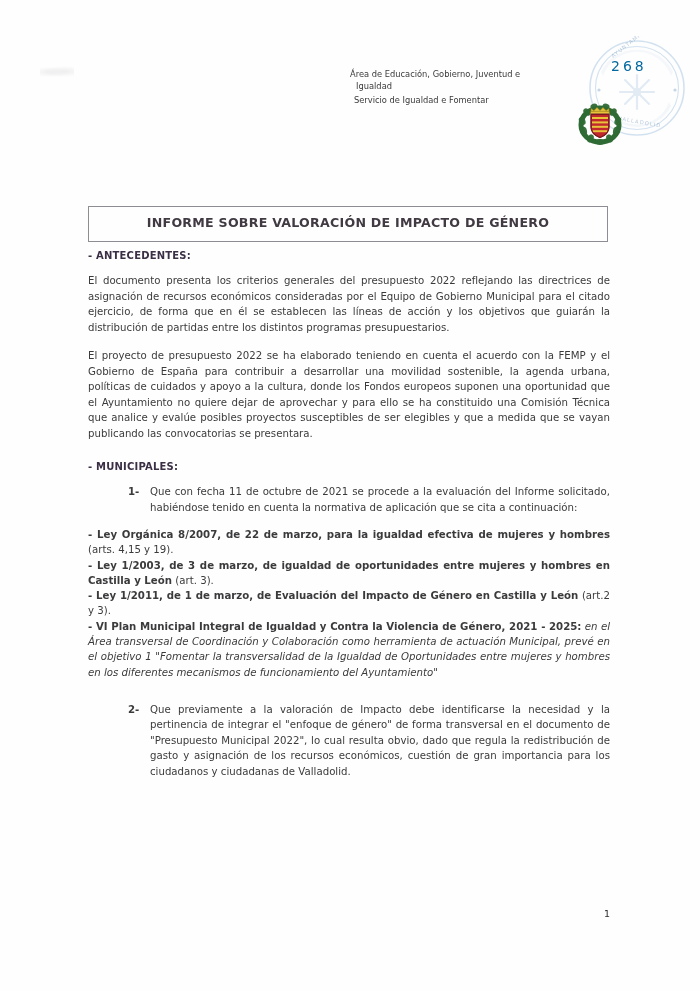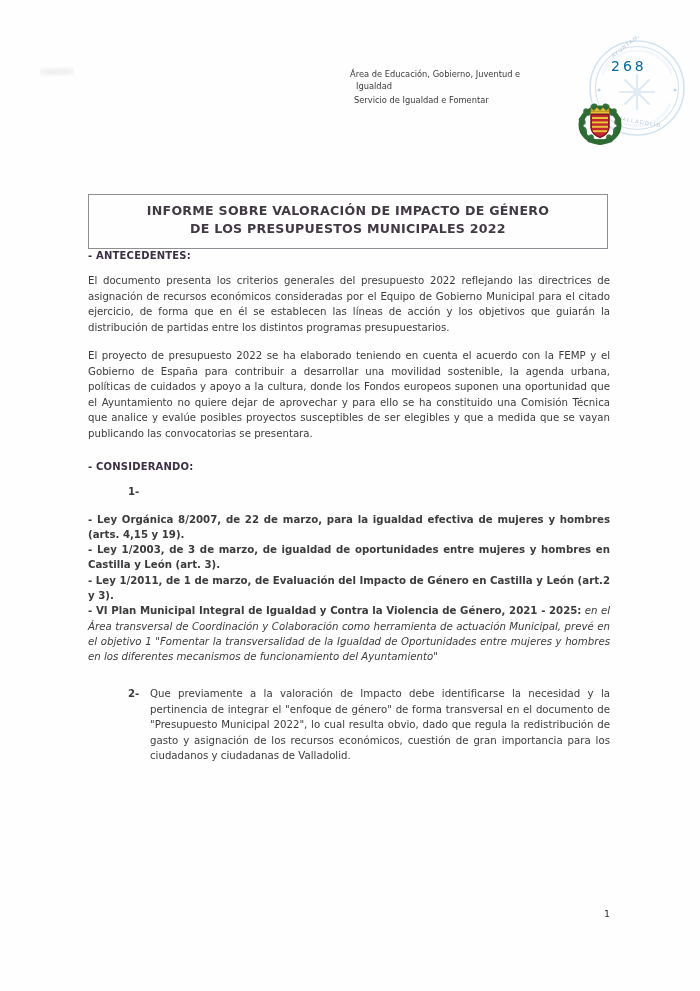--- a/index.html
+++ b/index.html
@@ -78,21 +78,21 @@
     left: 578px;
     top: 101px;
     width: 44px;
     height: 44px;
   }
 
   
   .title-box {
     position: absolute;
     left: 88px;
-    top: 194px;
+    top: 206px;
     width: 520px;
     box-sizing: border-box;
     border: 1px solid #8d8d93;
     padding: 7px 10px 9px 10px;
     text-align: center;
   }
   .title-line {
     font-size: 12.6px;
     font-weight: 700;
     color: #413a43;
@@ -160,21 +160,21 @@
     font-size: 10.2px;
     line-height: 1.5;
     text-align: justify;
     color: #3b3b3d;
     margin-bottom: 0px;
   }
   .law-item .lead {
     font-weight: 700;
   }
   .law-item .tail {
-    font-weight: 700;
+    font-weight: 400;
     margin-top: 44px;
   }
   .law-item .ital {
     font-style: italic;
     font-weight: 400;
   }
 
   .gap-after-laws { height: 22px; }
 
   .page-number {
@@ -281,35 +281,35 @@
         <path d="M14,20.4 h16 v2.0 h-16 z"></path>
         <path d="M14,24.8 h16 v2.0 h-16 z"></path>
         <path d="M14.6,29.2 h14.8 v2.0 h-14.8 z"></path>
       </g>
       <path d="M13,13.4 L31,13.4 L31,26 C31,31.5 26.6,34.8 22,36.6 C17.4,34.8 13,31.5 13,26 Z" fill="none" stroke="#7d1a1f" stroke-width="1.1"></path>
     </svg>
   </div>
 
   <div class="title-box">
     <div class="title-line">INFORME SOBRE VALORACIÓN DE IMPACTO DE GÉNERO</div>
-    <div class="title-line">DE LOS PRESUPUESTOS MUNICIPALES 2022</div>
   </div>
 
   <div class="body-area">
 
     <div class="section-heading">- ANTECEDENTES:</div>
 
     <p class="para">El documento presenta los criterios generales del presupuesto 2022 reflejando las directrices de asignación de recursos económicos consideradas por el Equipo de Gobierno Municipal para el citado ejercicio, de forma que en él se establecen las líneas de acción y los objetivos que guiarán la distribución de partidas entre los distintos programas presupuestarios.</p>
     <p class="para">El proyecto de presupuesto 2022 se ha elaborado teniendo en cuenta el acuerdo con la FEMP y el Gobierno de España para contribuir a desarrollar una movilidad sostenible, la agenda urbana, políticas de cuidados y apoyo a la cultura, donde los Fondos europeos suponen una oportunidad que el Ayuntamiento no quiere dejar de aprovechar y para ello se ha constituido una Comisión Técnica que analice y evalúe posibles proyectos susceptibles de ser elegibles y que a medida que se vayan publicando las convocatorias se presentara.</p>
 
-    <div class="section-heading spaced-above">- CONSIDERANDO:</div>
+    <div class="section-heading spaced-above">- MUNICIPALES:</div>
 
     <ul class="numbered-list">
       <li class="numbered-item">
         <span class="num">1-</span>
+        <span class="item-text">Que con fecha 11 de octubre de 2021 se procede a la evaluación del Informe solicitado, habiéndose tenido en cuenta la normativa de aplicación que se cita a continuación:</span>
       </li>
     </ul>
 
     <ul class="law-list">
       <li class="law-item"><span class="lead">- Ley Orgánica 8/2007, de 22 de marzo, para la igualdad efectiva de mujeres y hombres</span><span class="tail"> (arts. 4,15 y 19).</span><span class="ital"></span></li>
       <li class="law-item"><span class="lead">- Ley 1/2003, de 3 de marzo, de igualdad de oportunidades entre mujeres y hombres en Castilla y León</span><span class="tail"> (art. 3).</span><span class="ital"></span></li>
       <li class="law-item"><span class="lead">- Ley 1/2011, de 1 de marzo, de Evaluación del Impacto de Género en Castilla y León</span><span class="tail"> (art.2 y 3).</span><span class="ital"></span></li>
       <li class="law-item"><span class="lead">- VI Plan Municipal Integral de Igualdad y Contra la Violencia de Género, 2021 - 2025:</span><span class="tail"></span><span class="ital"> en el Área transversal de Coordinación y Colaboración como herramienta de actuación Municipal, prevé en el objetivo 1 "Fomentar la transversalidad de la Igualdad de Oportunidades entre mujeres y hombres en los diferentes mecanismos de funcionamiento del Ayuntamiento"</span></li>
     </ul>
 

